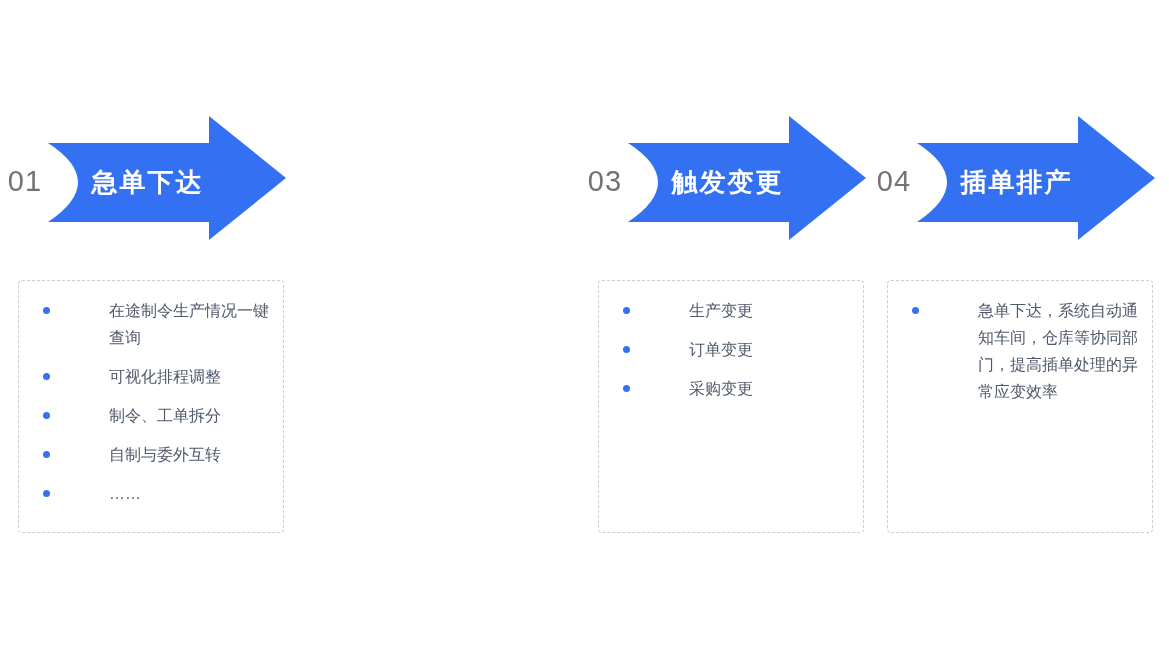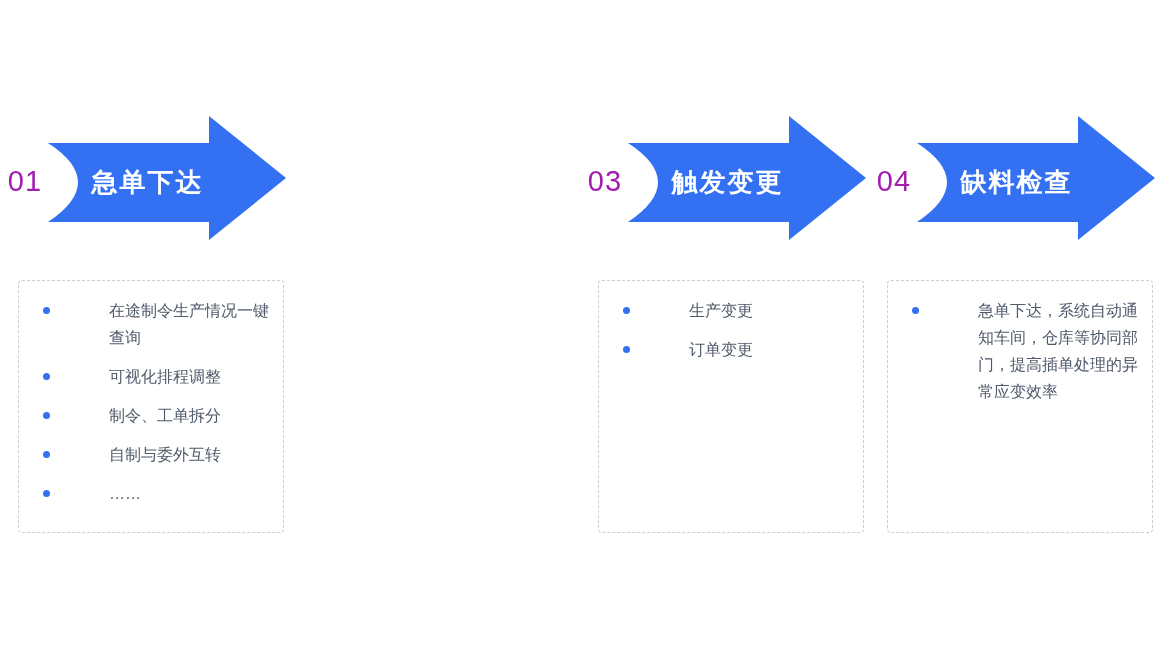--- a/index.html
+++ b/index.html
@@ -22,21 +22,21 @@
   }
   .step-number {
     position: absolute;
     left: 0; top: 160px;
     width: 50px;
     text-align: center;
     font-size: 29px;
     line-height: 42px;
     font-weight: 500;
     letter-spacing: 1px;
-    color: #a21caf;
+    color: #737373;
   }
   .arrow {
     position: absolute;
     left: 48px; top: 116px;
     width: 238px; height: 124px;
     display: block;
   }
   .step-title {
     position: absolute;
     left: 60px; top: 163px;
@@ -124,30 +124,34 @@
     <div class="bullet-box">
       <ul>
         <li>
             <span class="dot"></span>
             <span class="txt">生产变更</span>
           </li>
         <li>
             <span class="dot"></span>
             <span class="txt">订单变更</span>
           </li>
+        <li>
+            <span class="dot"></span>
+            <span class="txt">采购变更</span>
+          </li>
       </ul>
     </div>
   </section>
 
   <section class="step" style="left:869px">
     <div class="step-number">04</div>
     <svg class="arrow" viewBox="0 0 238 124" aria-hidden="true">
       <path d="M 0 27 H 161 V 0 L 238 62 L 161 124 V 106 H 0 Q 60 66 0 27 Z" fill="#3370F2"></path>
     </svg>
-    <div class="step-title">缺料检查</div>
+    <div class="step-title">插单排产</div>
     <div class="bullet-box">
       <ul>
         <li>
             <span class="dot"></span>
             <span class="txt">急单下达，系统自动通知车间，仓库等协同部门，提高插单处理的异常应变效率</span>
           </li>
       </ul>
     </div>
   </section>
 

